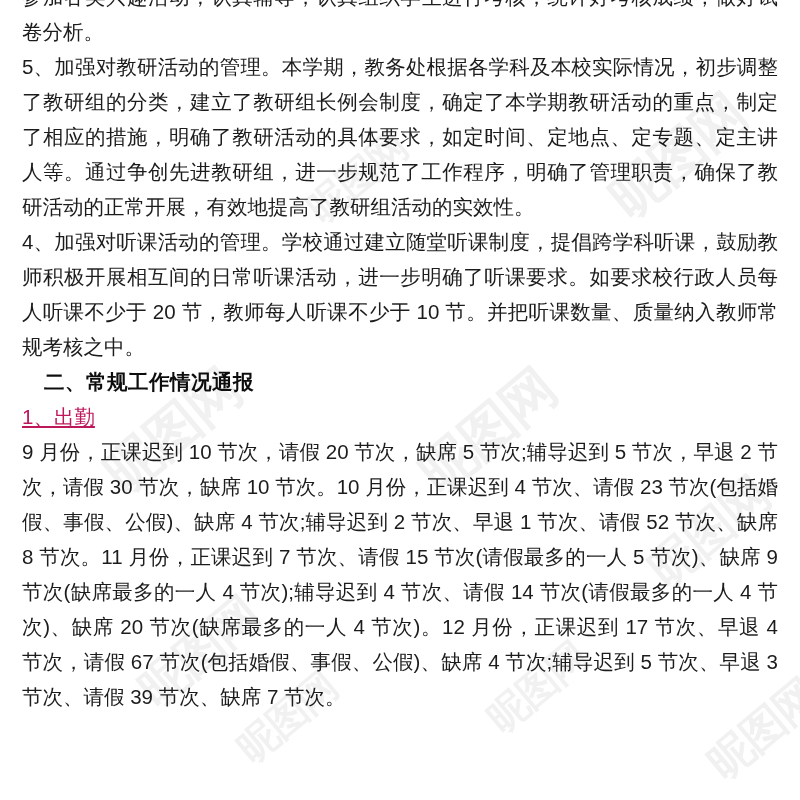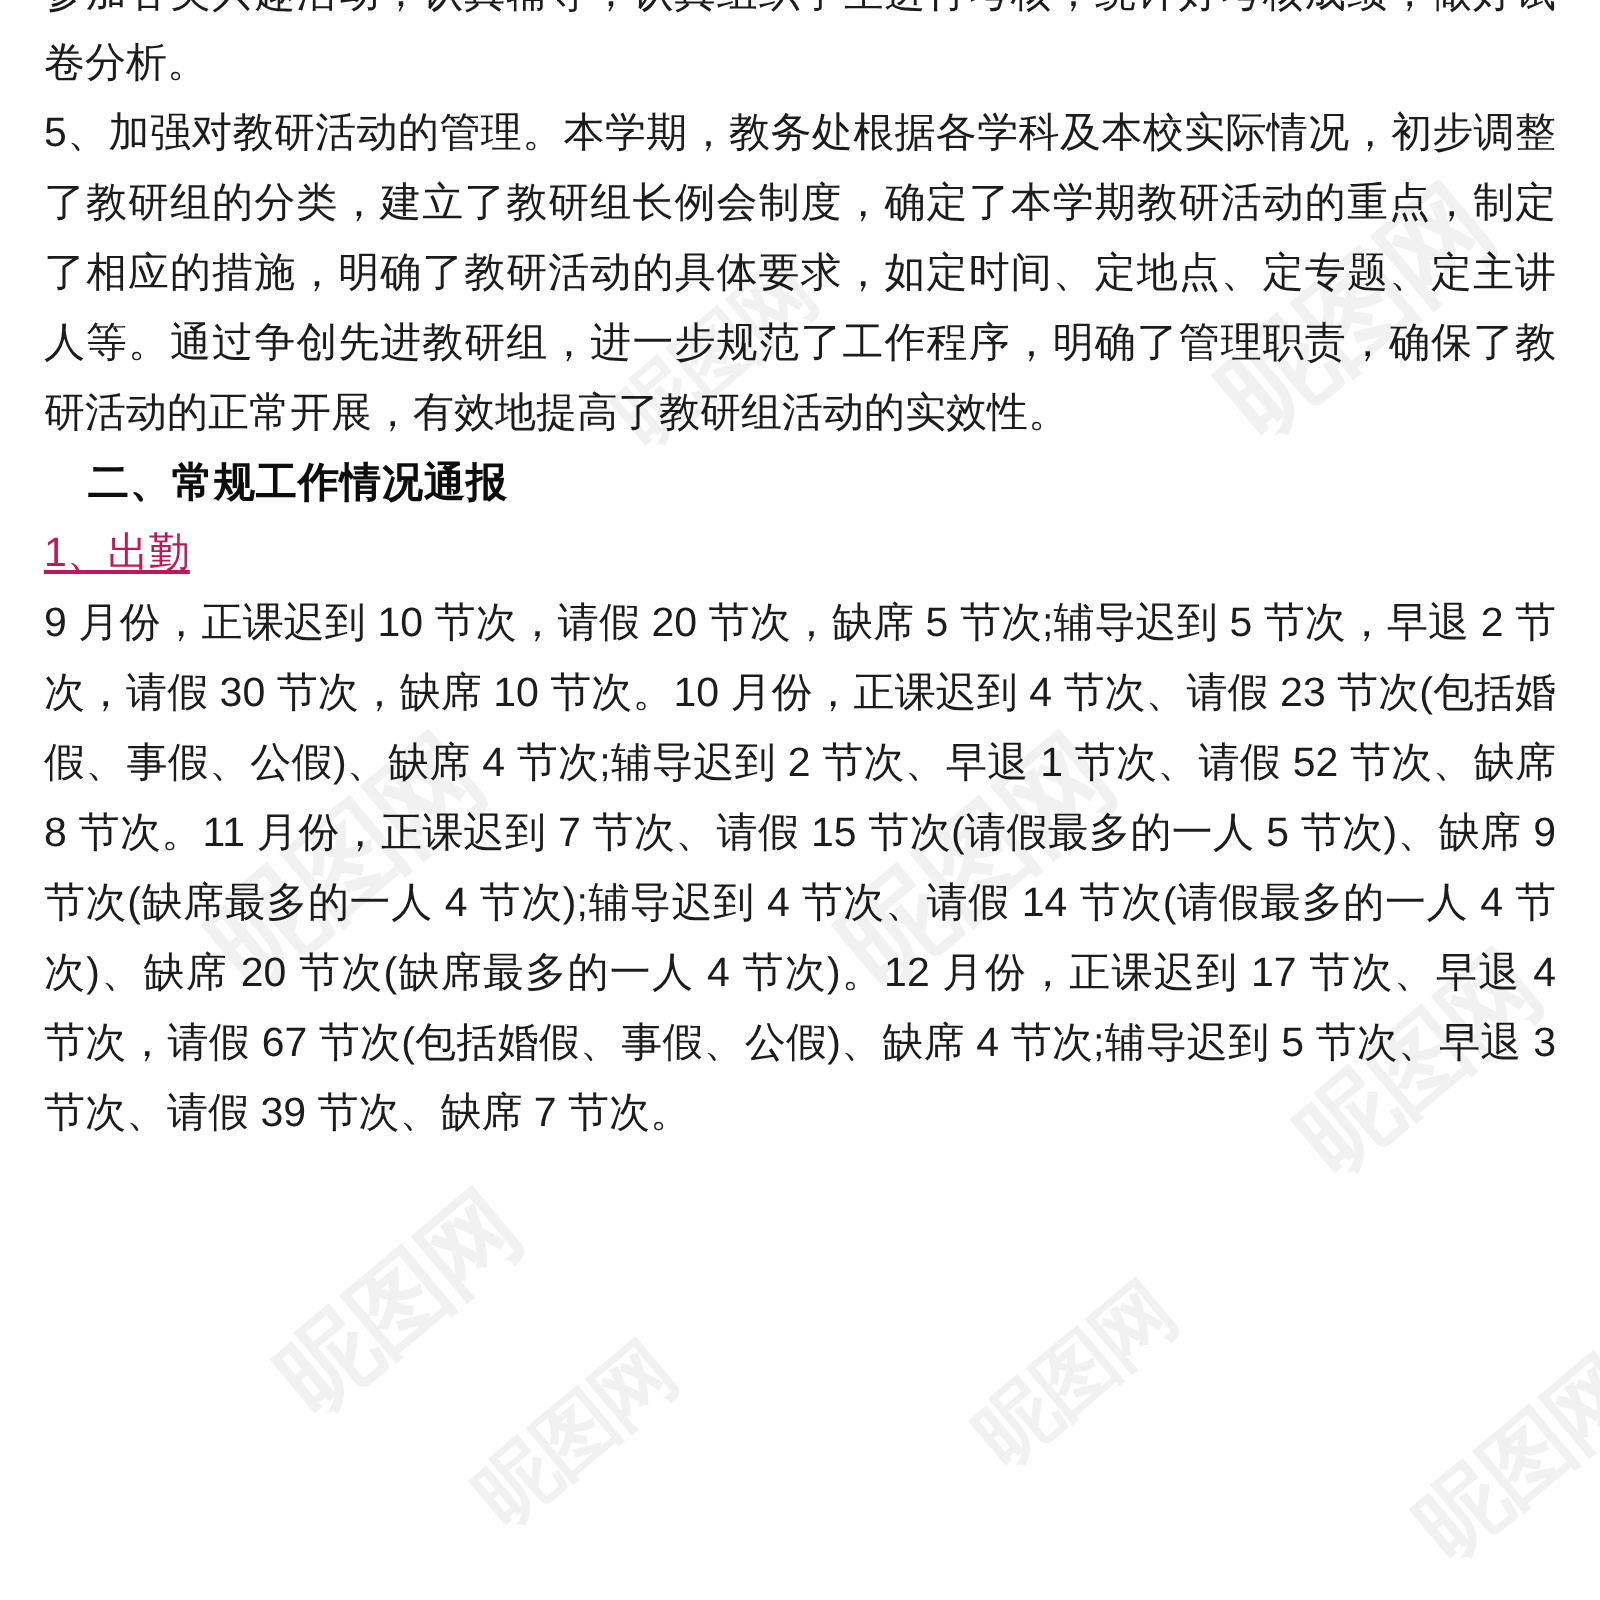--- a/index.html
+++ b/index.html
@@ -82,20 +82,21 @@
 </head>
 <body>
 
 <div id="page">
   <div id="doc-body">
 
     <p class="para">参加各类兴趣活动，认真辅导，认真组织学生进行考核，统计好考核成绩，做好试卷分析。</p>
 
     <p class="para">5、加强对教研活动的管理。本学期，教务处根据各学科及本校实际情况，初步调整了教研组的分类，建立了教研组长例会制度，确定了本学期教研活动的重点，制定了相应的措施，明确了教研活动的具体要求，如定时间、定地点、定专题、定主讲人等。通过争创先进教研组，进一步规范了工作程序，明确了管理职责，确保了教研活动的正常开展，有效地提高了教研组活动的实效性。</p>
 
+    <p class="para">4、加强对听课活动的管理。学校通过建立随堂听课制度，提倡跨学科听课，鼓励教师积极开展相互间的日常听课活动，进一步明确了听课要求。如要求校行政人员每人听课不少于 20 节，教师每人听课不少于 10 节。并把听课数量、质量纳入教师常规考核之中。</p>
 
 
     <p class="heading">二、常规工作情况通报</p>
 
     <p class="sub">1、出勤</p>
 
     <p class="para">9 月份，正课迟到 10 节次，请假 20 节次，缺席 5 节次;辅导迟到 5 节次，早退 2 节次，请假 30 节次，缺席 10 节次。10 月份，正课迟到 4 节次、请假 23 节次(包括婚假、事假、公假)、缺席 4 节次;辅导迟到 2 节次、早退 1 节次、请假 52 节次、缺席 8 节次。11 月份，正课迟到 7 节次、请假 15 节次(请假最多的一人 5 节次)、缺席 9 节次(缺席最多的一人 4 节次);辅导迟到 4 节次、请假 14 节次(请假最多的一人 4 节次)、缺席 20 节次(缺席最多的一人 4 节次)。12 月份，正课迟到 17 节次、早退 4 节次，请假 67 节次(包括婚假、事假、公假)、缺席 4 节次;辅导迟到 5 节次、早退 3 节次、请假 39 节次、缺席 7 节次。</p>
 
   </div>
 </div>

